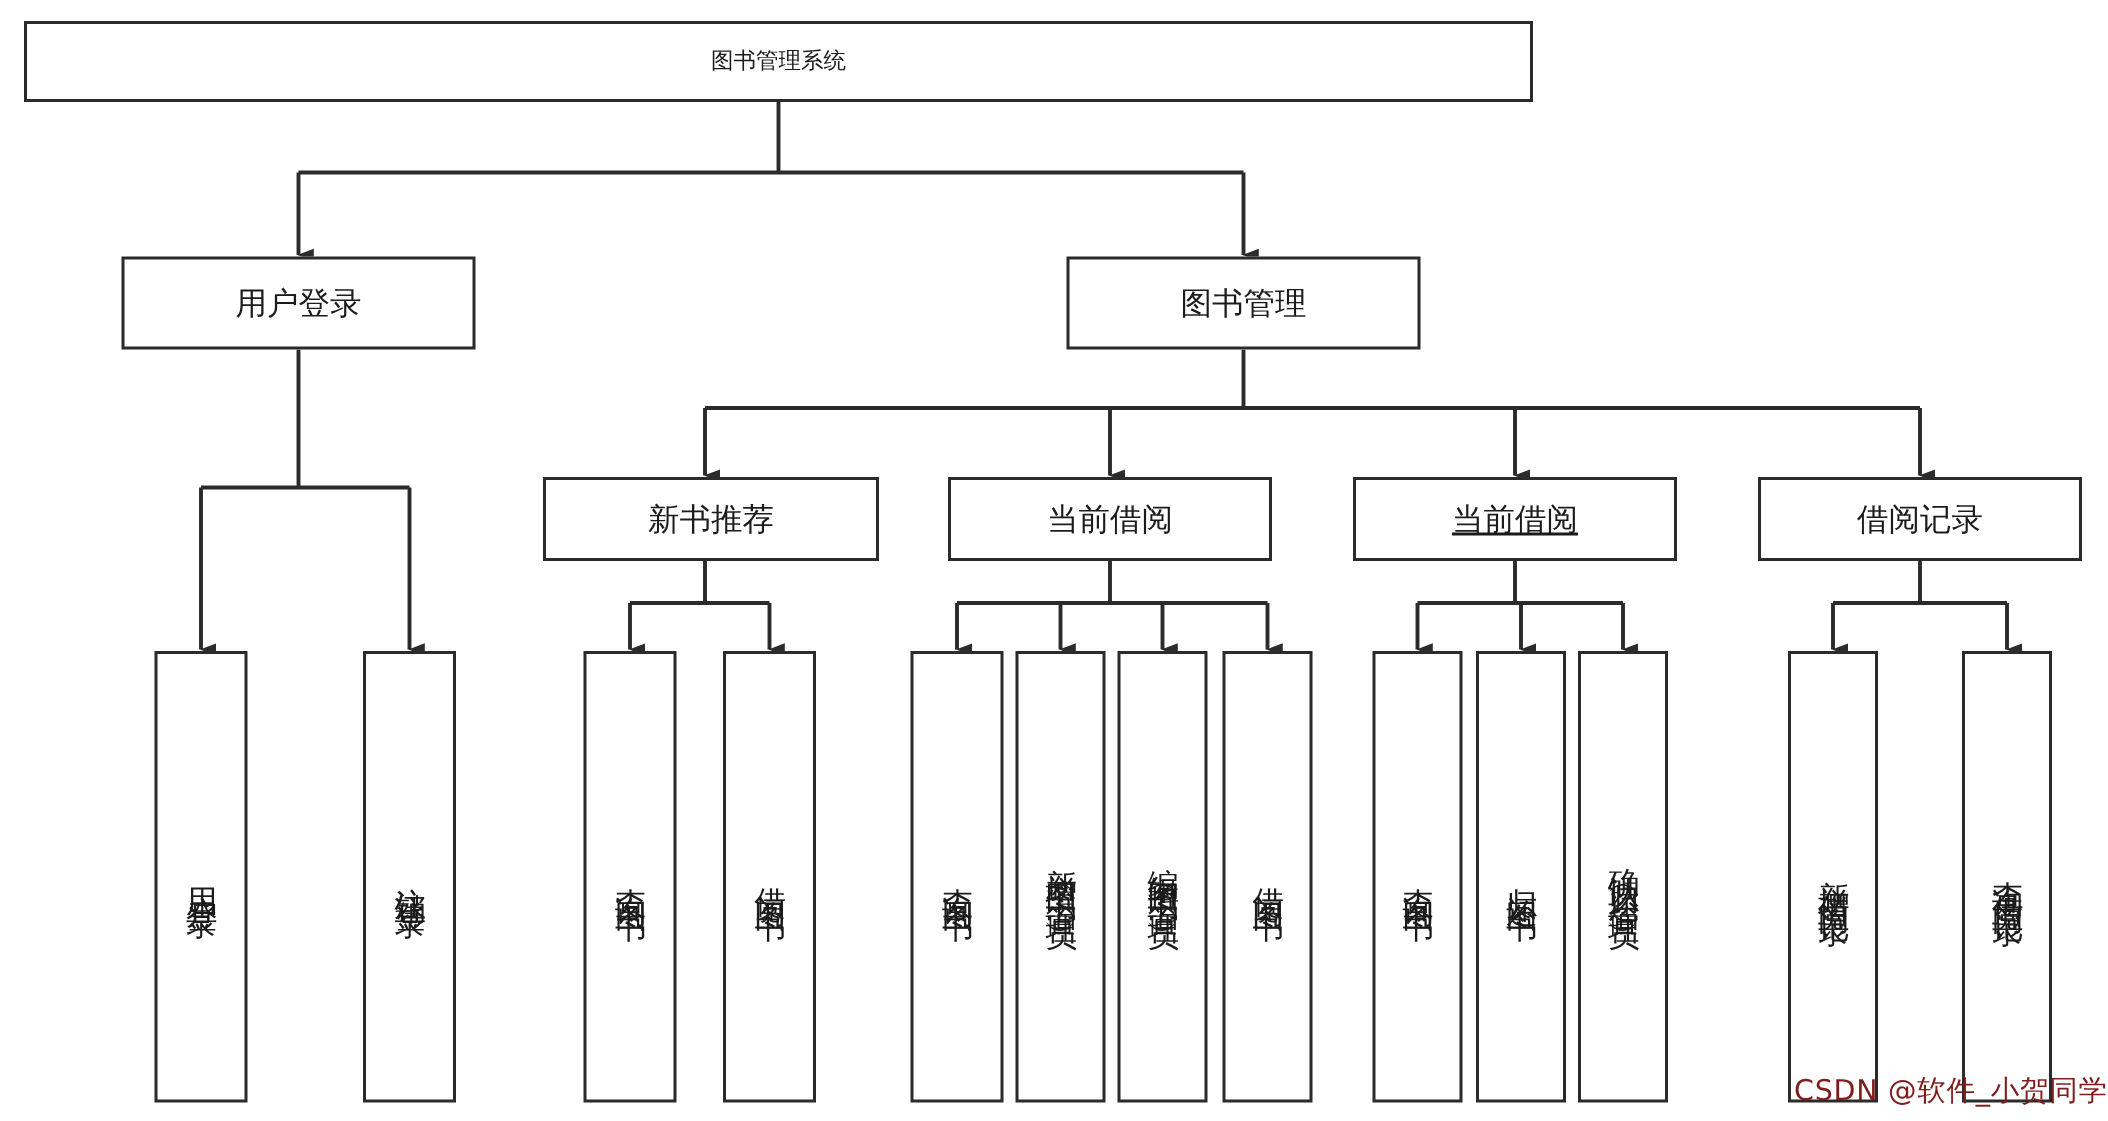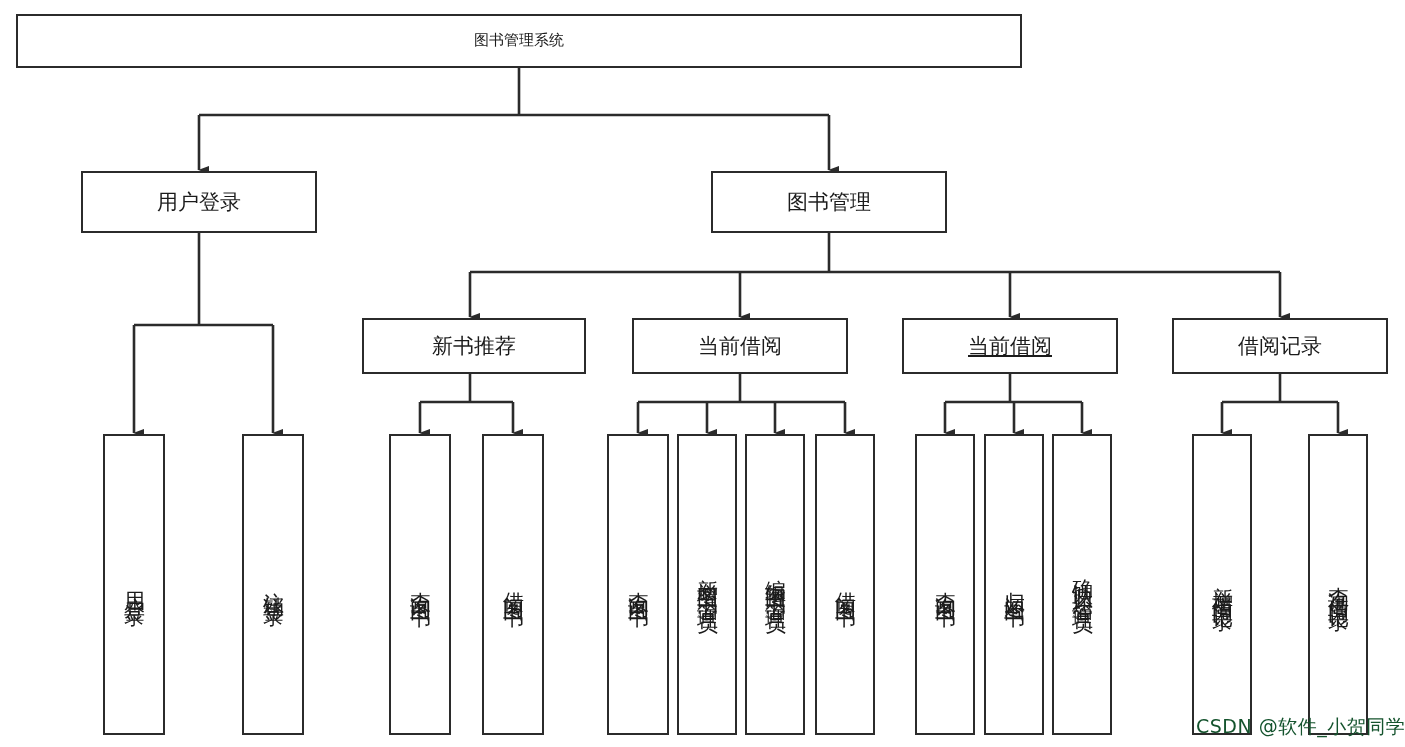--- a/index.html
+++ b/index.html
@@ -48,21 +48,21 @@
   }
   .node.leaf .vtext {
     writing-mode: vertical-rl;
     text-orientation: upright;
     letter-spacing: 5px;
     white-space: nowrap;
     line-height: 1;
   }
   .watermark {
     position: absolute;
-    color: #14532d;
+    color: #7f1d1d;
     font-size: 19px;
     white-space: nowrap;
     letter-spacing: 0.5px;
   }
 </style>
 </head>
 <body>
 
 <div id="canvas">
   <svg id="edges" viewBox="0 0 1405 747" width="1405" height="747">

